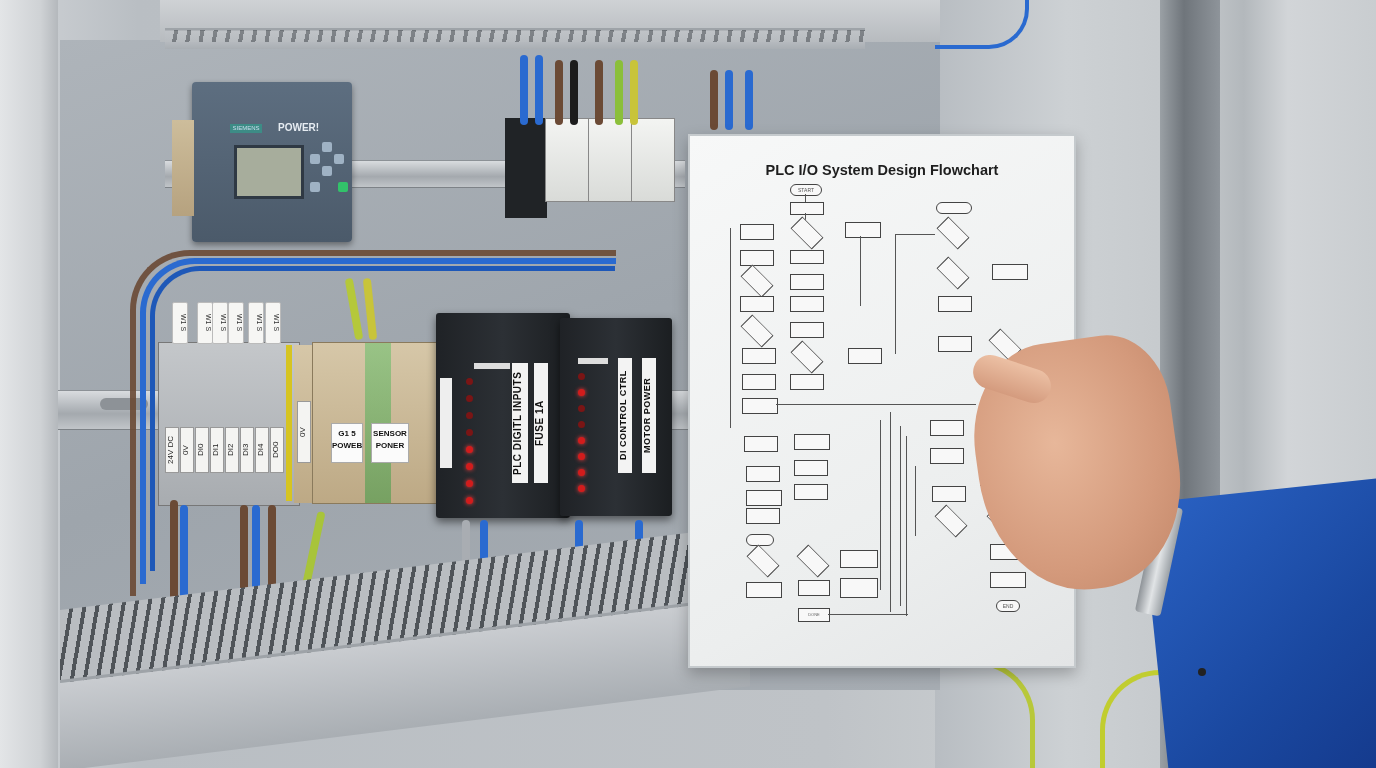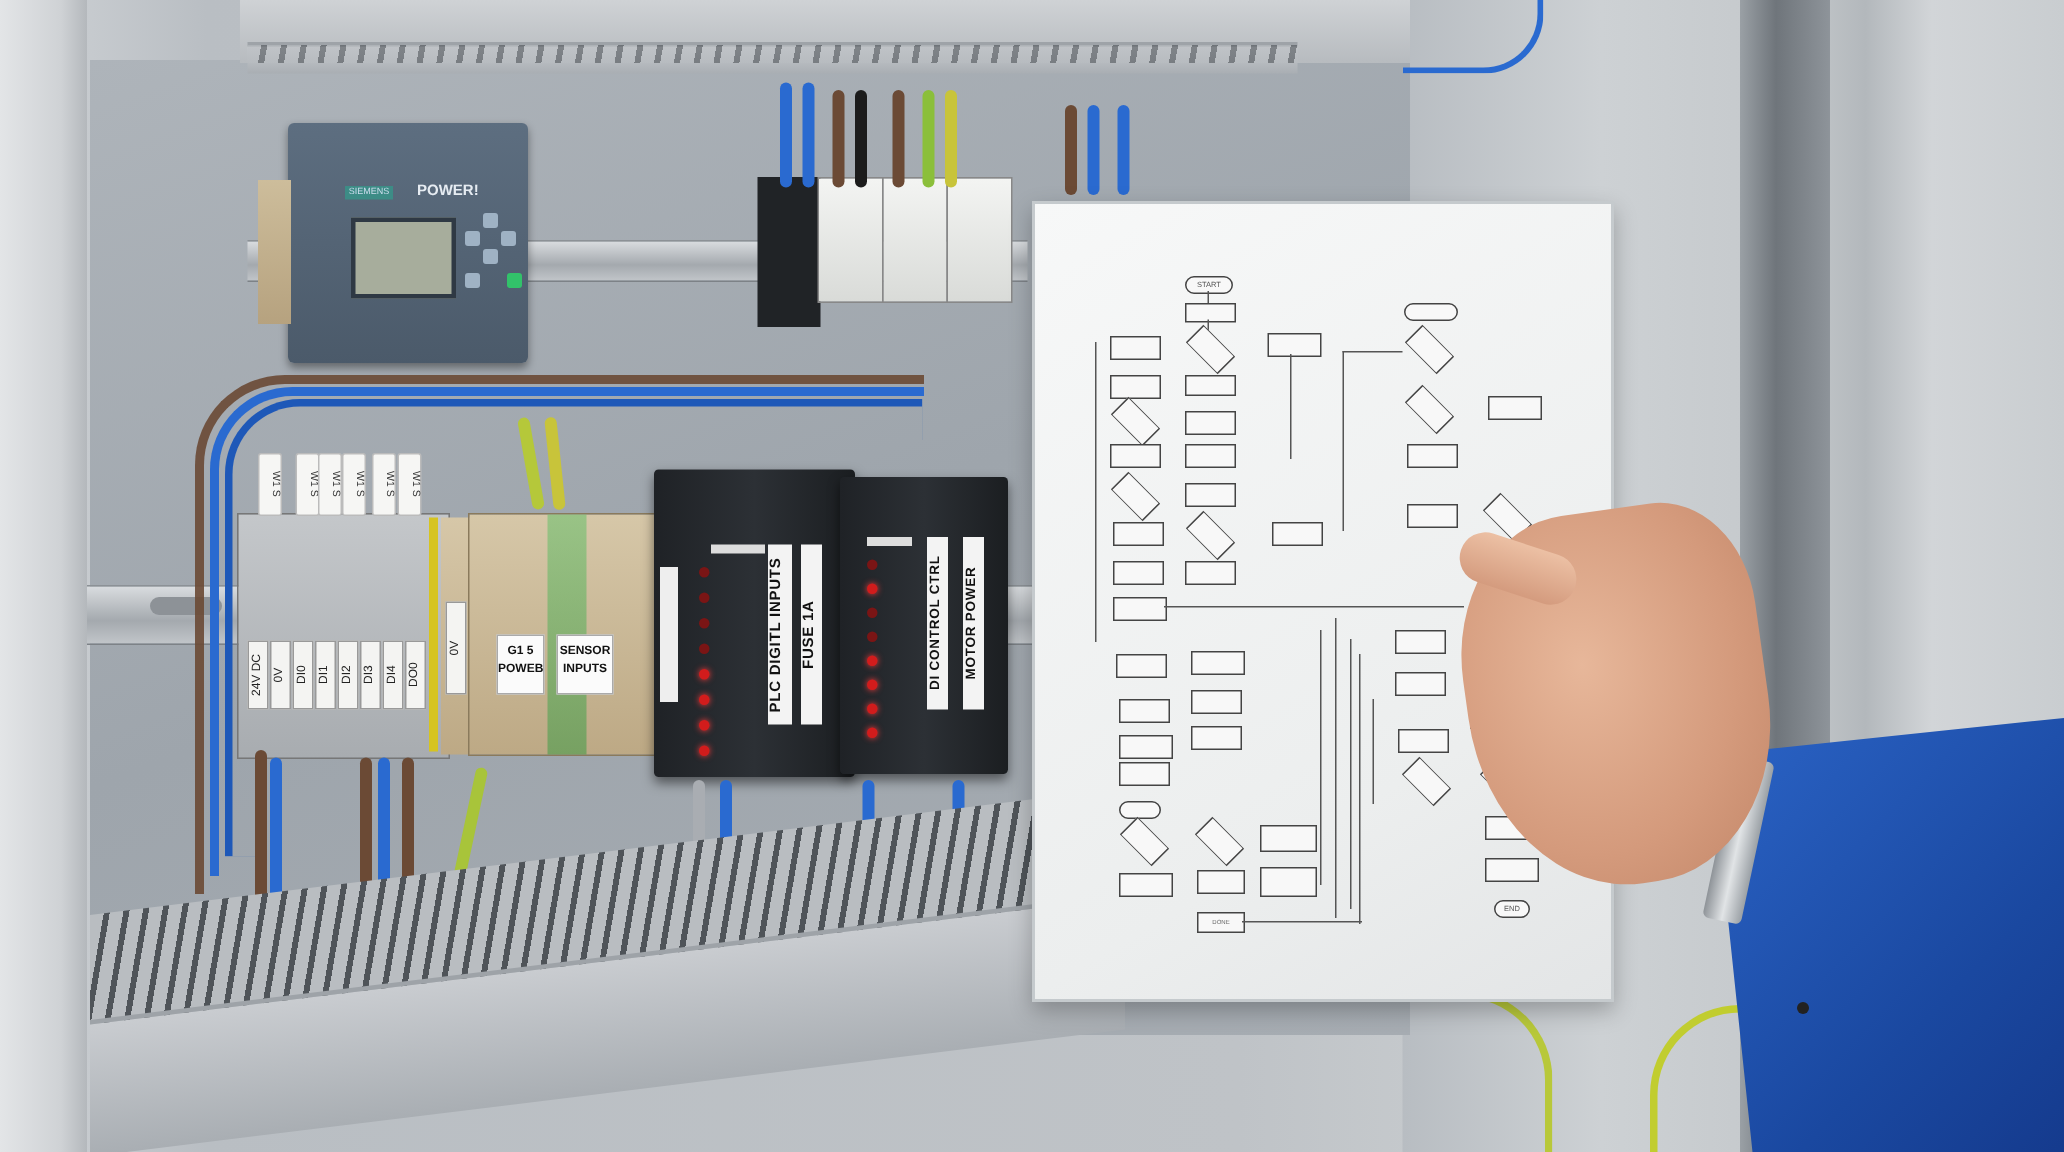--- a/index.html
+++ b/index.html
@@ -120,21 +120,21 @@
 <div class="abs sleeve" style="left:212px;top:302px;width:14px;height:40px;">W1 S</div>
 <div class="abs sleeve" style="left:228px;top:302px;width:14px;height:40px;">W1 S</div>
 <div class="abs sleeve" style="left:248px;top:302px;width:14px;height:40px;">W1 S</div>
 <div class="abs sleeve" style="left:265px;top:302px;width:14px;height:40px;">W1 S</div>
 
 <div class="abs beige" style="left:312px;top:342px;width:146px;height:160px;border:1px solid #8a7a5c;">
   <div class="abs" style="left:52px;top:0;width:26px;height:160px;background:linear-gradient(#67c06a,#3d9a45);opacity:.55;"></div>
   <div class="abs beige-label" style="left:18px;top:80px;width:30px;height:34px;white-space:pre-line;font-size:8px;">G1 5
 POWEB</div>
   <div class="abs beige-label" style="left:58px;top:80px;width:36px;height:34px;white-space:pre-line;font-size:8px;">SENSOR
-INPUTS</div>
+PONER</div>
 </div>
 <div class="abs wire" style="left:350px;top:278px;height:62px;background:#b5c83a;transform:rotate(-10deg);"></div>
 <div class="abs wire" style="left:366px;top:278px;height:62px;background:#c8c43a;transform:rotate(-6deg);"></div>
 
 <div class="abs iomod" style="left:436px;top:313px;width:134px;height:205px;">
   <div class="abs" style="left:38px;top:50px;width:36px;height:6px;background:#ddd;"></div>
   <div class="abs" style="left:30px;top:60px;">
     <div class="led dim" style="margin:5px 0;"></div>
     <div class="led dim" style="margin:10px 0;"></div>
     <div class="led dim" style="margin:10px 0;"></div>
@@ -177,20 +177,21 @@
 <div class="abs wire" style="left:635px;top:520px;height:100px;background:#2a6ad0;"></div>
 
 <div class="abs duct-slots" style="left:60px;top:610px;width:690px;height:90px;transform:skewY(-7deg);transform-origin:left top;"></div>
 <div class="abs duct" style="left:60px;top:680px;width:690px;height:88px;transform:skewY(-7deg);transform-origin:left top;"></div>
 
 <div class="abs" style="left:960px;top:660px;width:70px;height:140px;border:5px solid #b8c83a;border-bottom:none;border-left:none;border-radius:0 60px 0 0;"></div>
 <div class="abs" style="left:1100px;top:670px;width:120px;height:130px;border:5px solid #c1cd2f;border-bottom:none;border-radius:60px 60px 0 0;"></div>
 <div class="abs" style="left:935px;top:0;width:90px;height:45px;border:4px solid #2a6ad0;border-top:none;border-left:none;border-radius:0 0 40px 0;"></div>
 
 <div class="abs paper">
+  <div class="abs paper-title">PLC I/O System Design Flowchart</div>
 
   <div class="abs fc-term" style="left:100px;top:48px;width:30px;height:10px;">START</div>
   <div class="abs fc-line" style="left:115px;top:58px;width:1px;height:8px;"></div>
   <div class="abs fc-box" style="left:100px;top:66px;width:32px;height:11px;"></div>
   <div class="abs fc-line" style="left:115px;top:77px;width:1px;height:8px;"></div>
   <div class="abs fc-dia" style="left:102px;top:82px;"></div>
   <div class="abs fc-box" style="left:50px;top:88px;width:32px;height:14px;"></div>
   <div class="abs fc-box" style="left:155px;top:86px;width:34px;height:14px;"></div>
   <div class="abs fc-box" style="left:100px;top:114px;width:32px;height:12px;"></div>
   <div class="abs fc-box" style="left:50px;top:114px;width:32px;height:14px;"></div>

